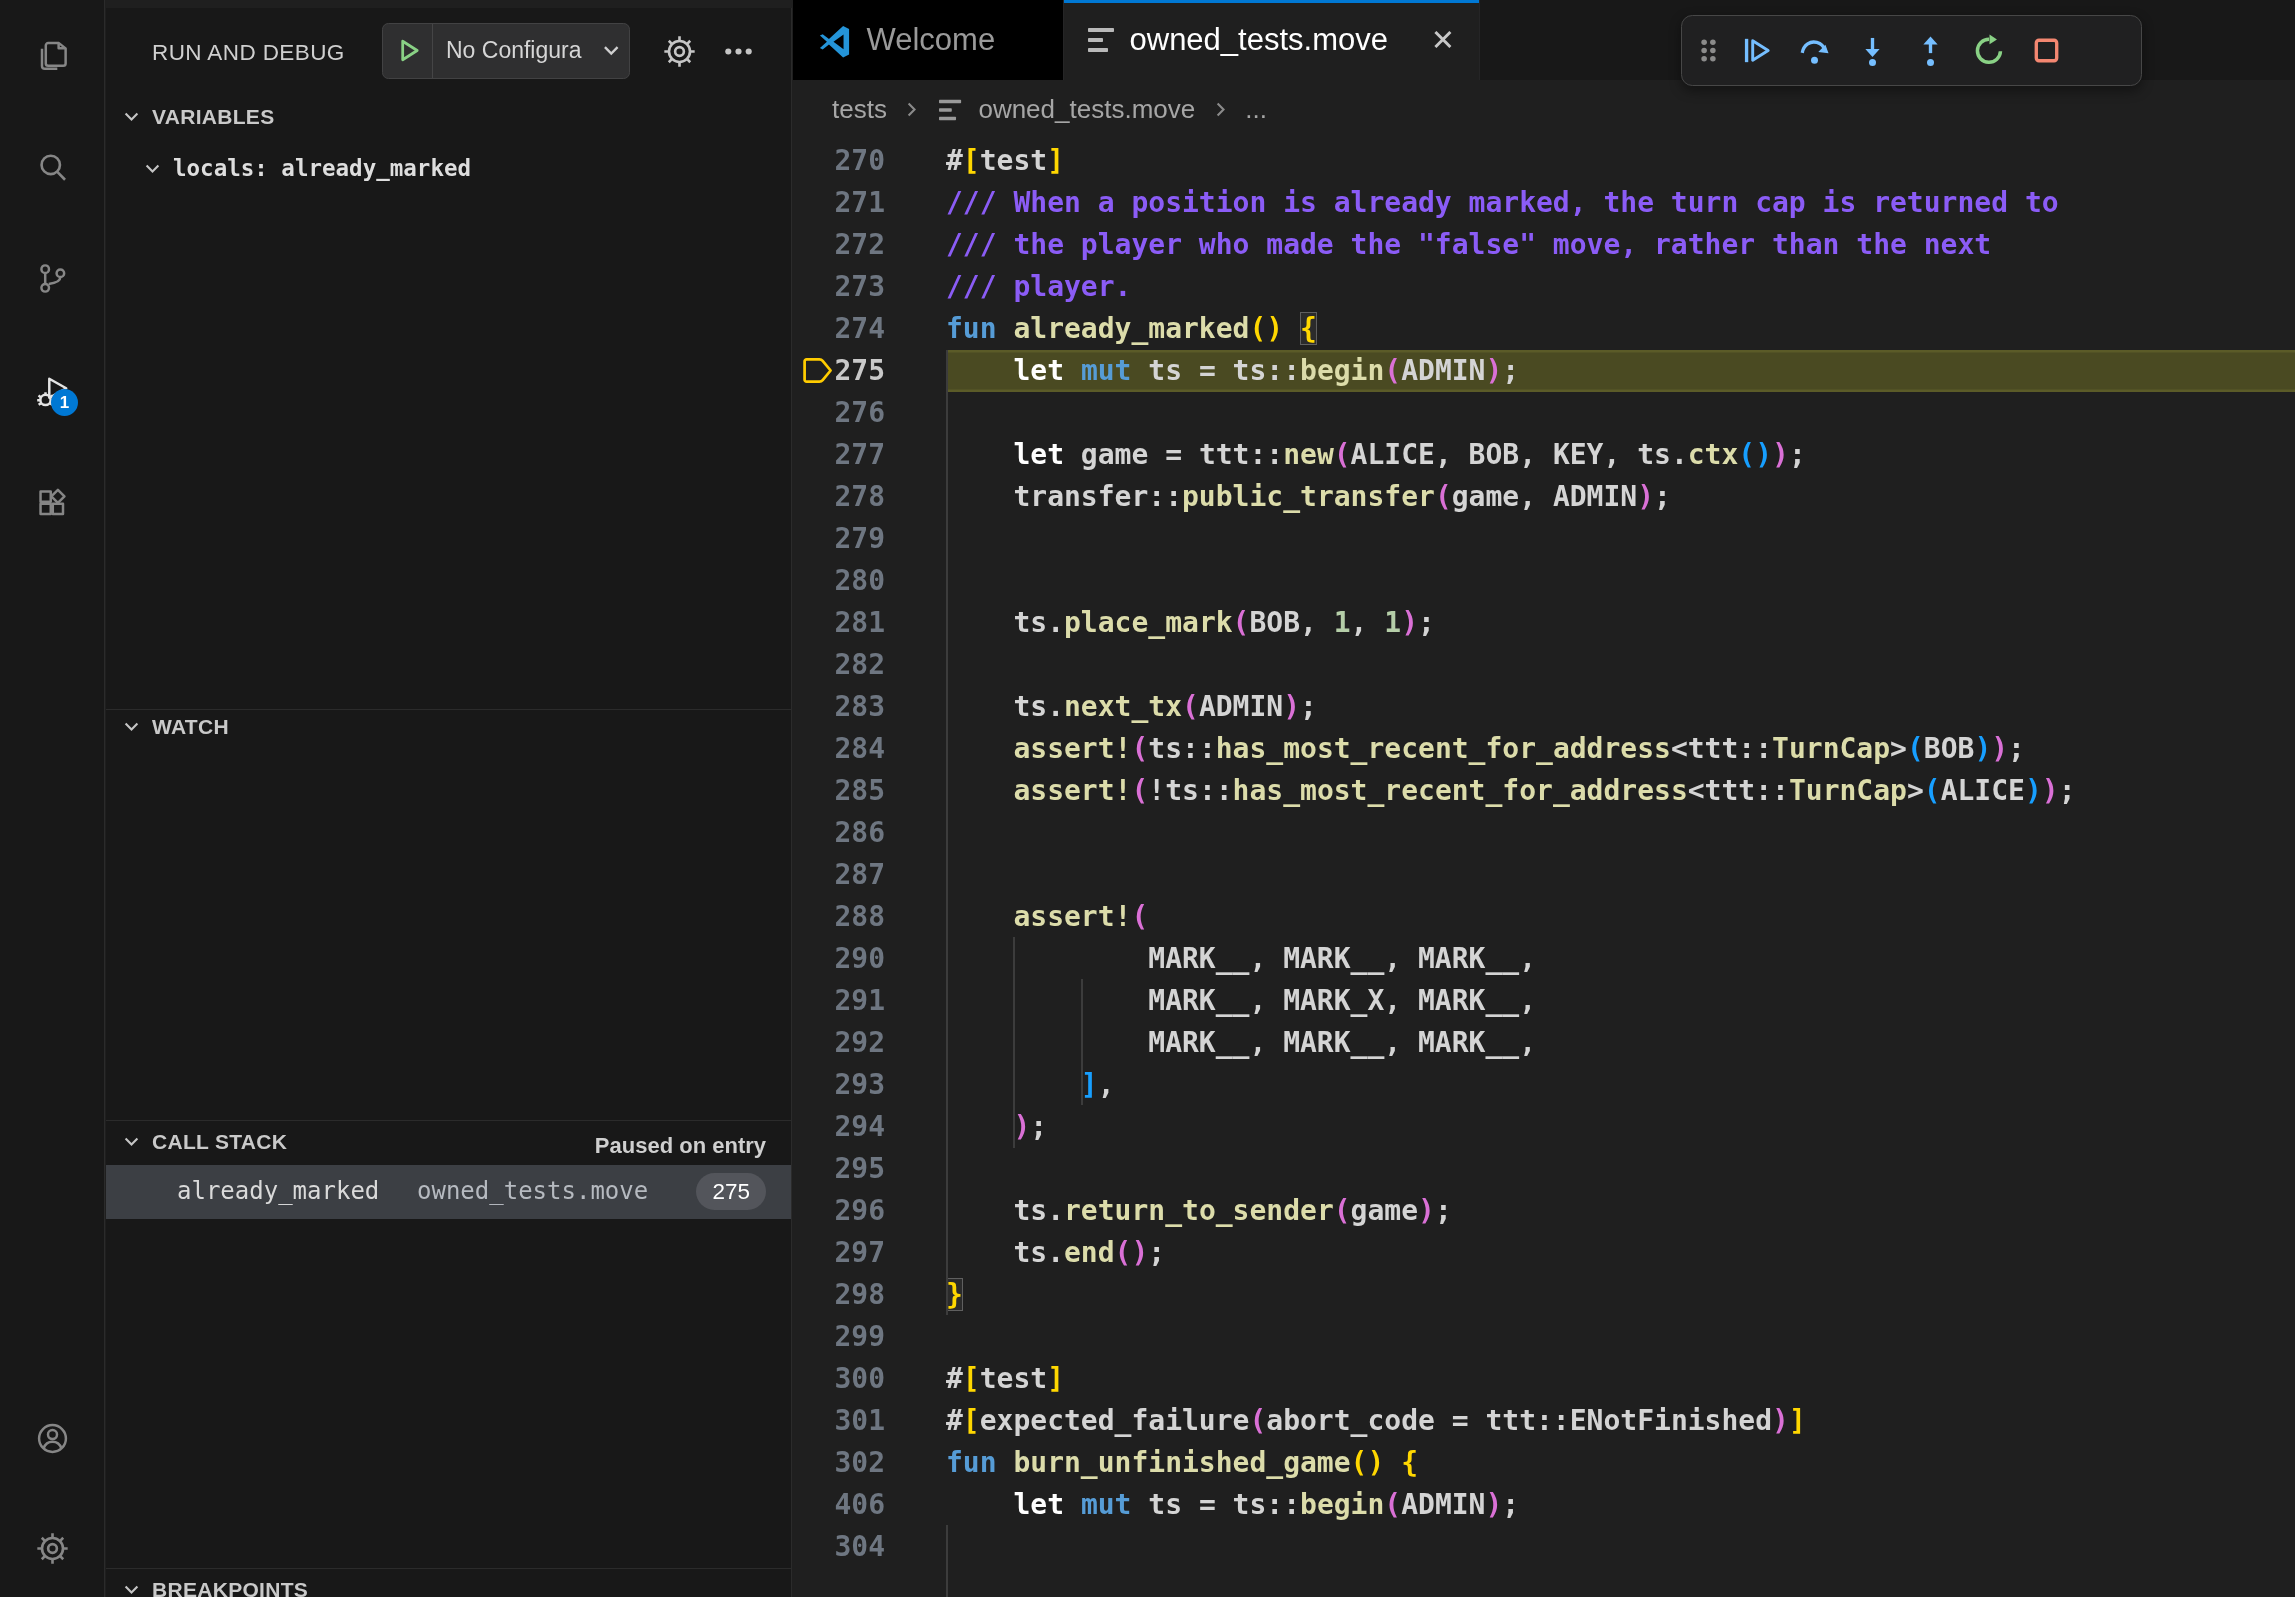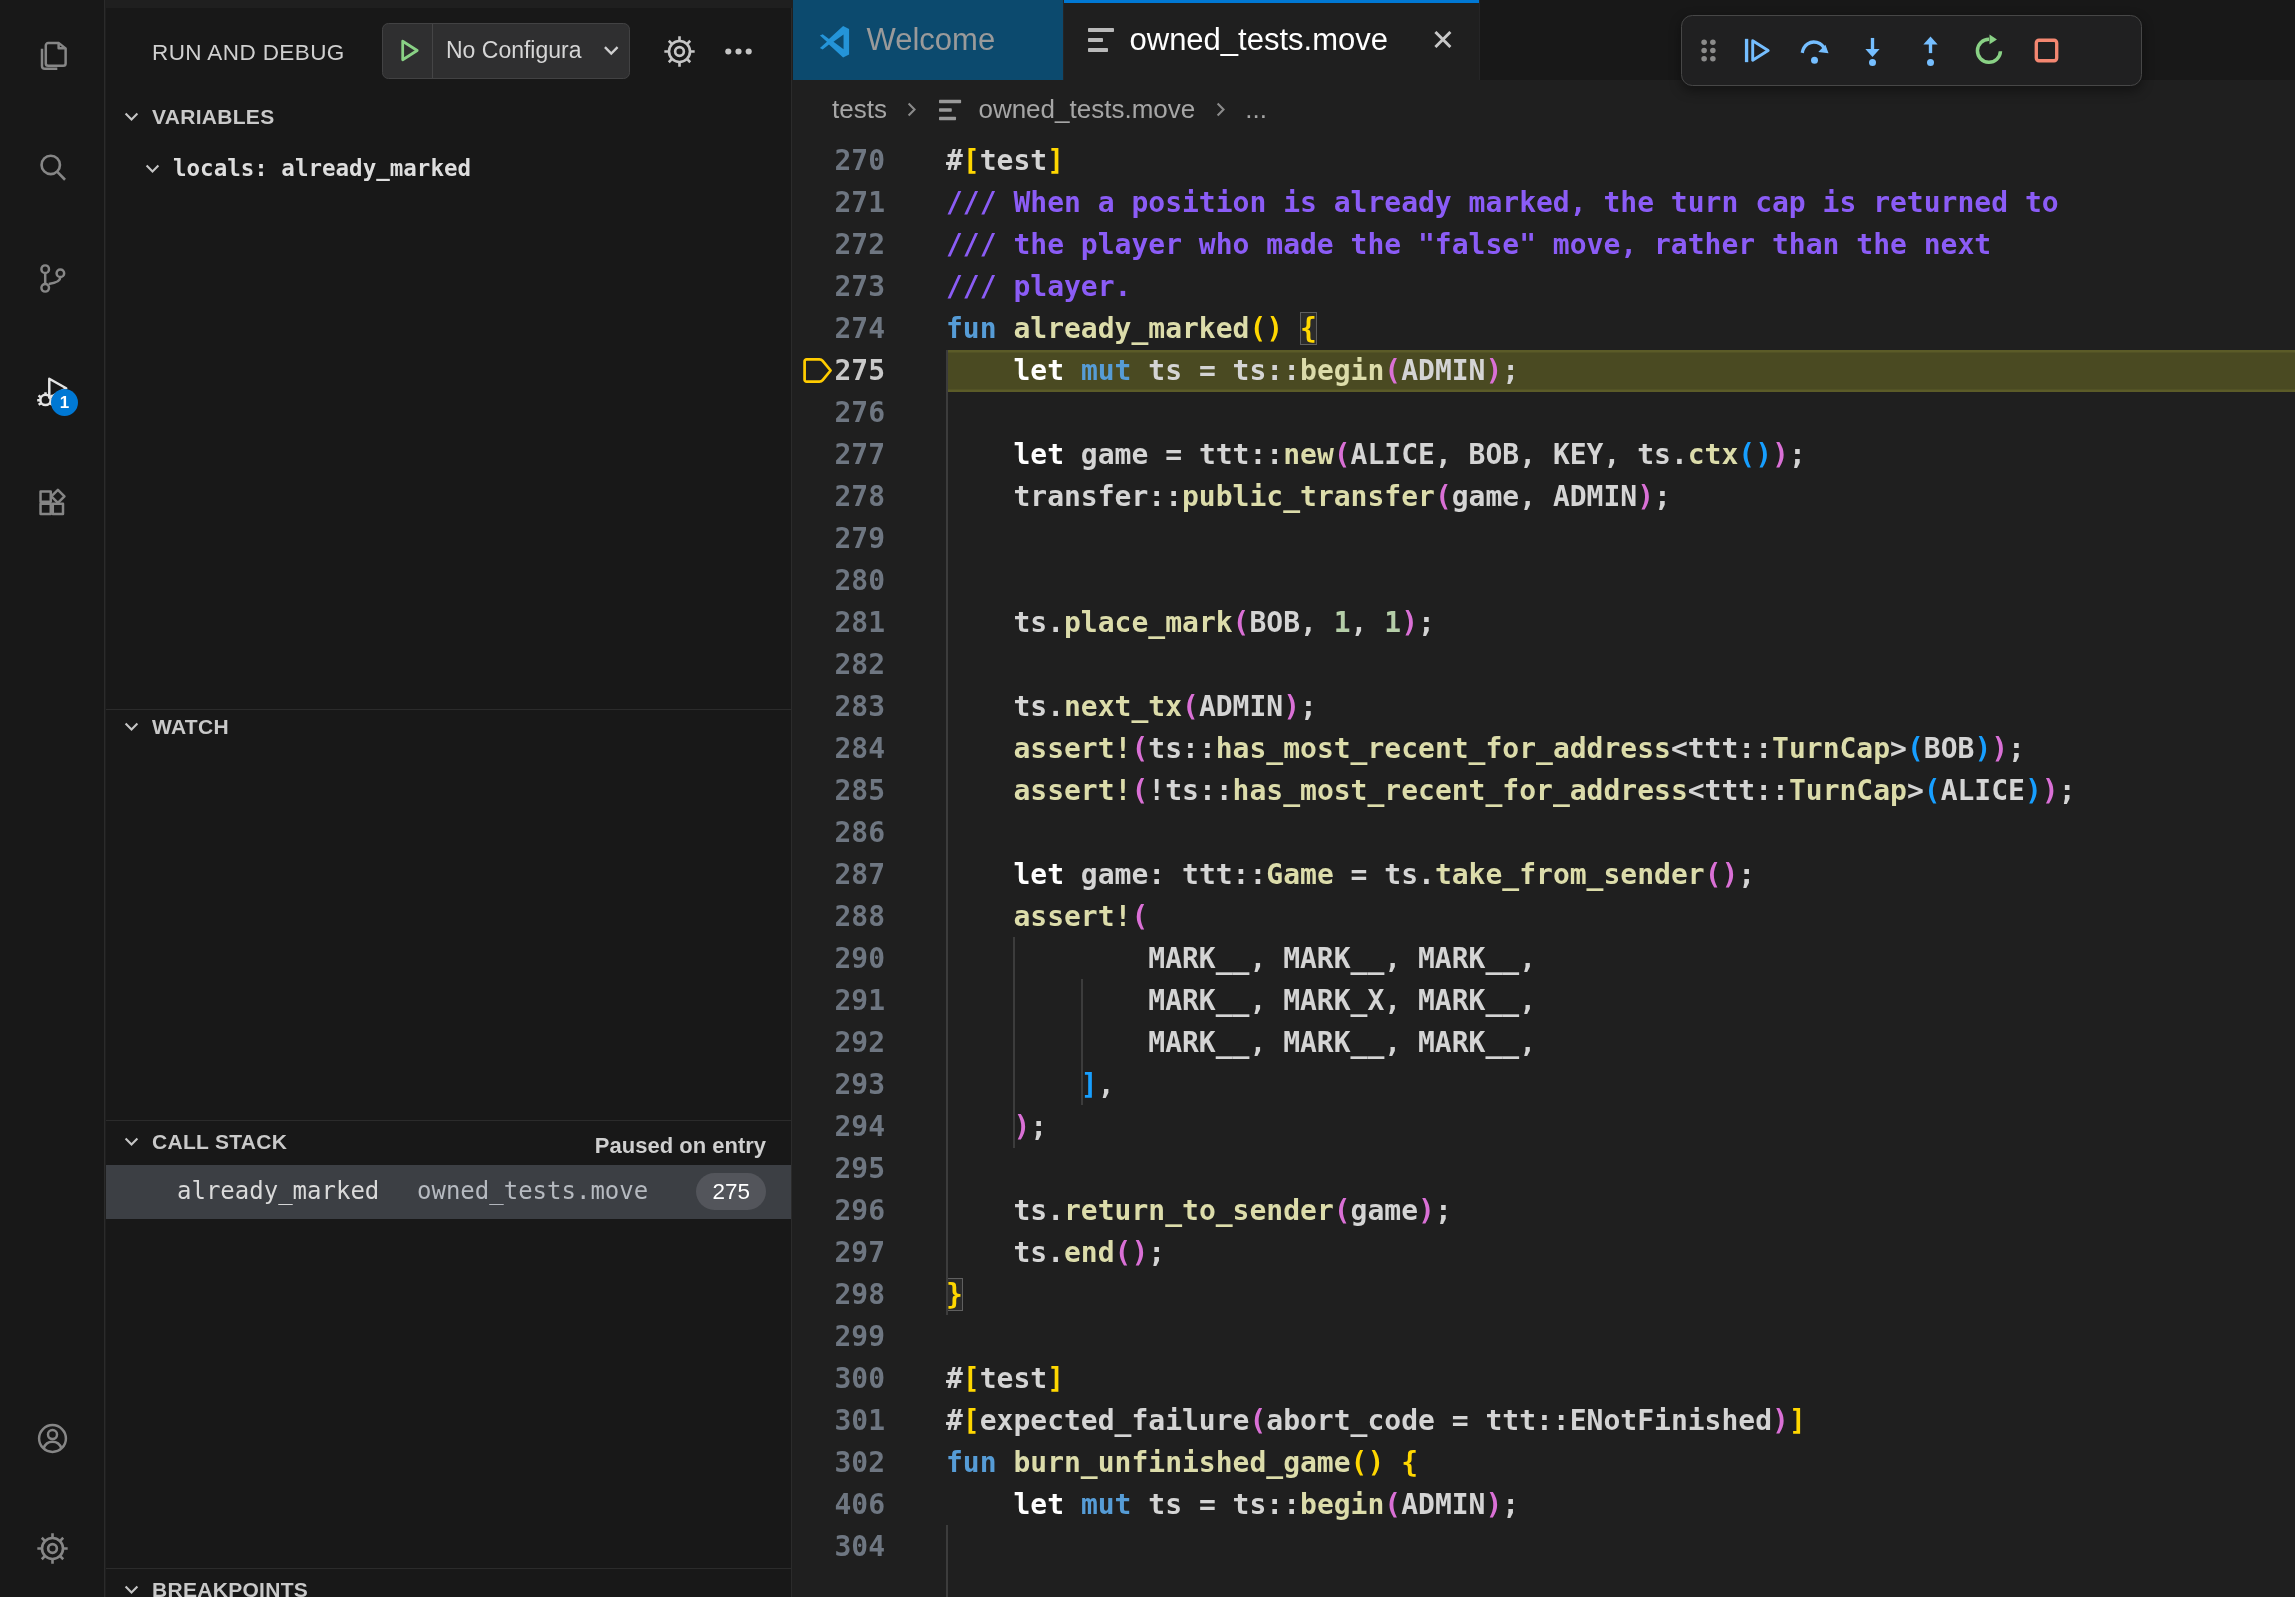--- a/index.html
+++ b/index.html
@@ -48,21 +48,21 @@
                 font-size:24px; color:#b6bac0; }
   .frame-badge { position:absolute; right:25px; top:8px; height:37px; min-width:63px; padding:0 16px;
                  border-radius:18.5px; background:#53555b; color:#ffffff; font-size:22.5px;
                  display:flex; align-items:center; justify-content:center; }
 
   
   #editor { position:absolute; left:793px; top:0; width:1502px; height:1597px; background:#1f1f1f; }
   #tabs { position:absolute; left:0; top:0; width:100%; height:80px; background:#181818; display:flex; }
   .tab { height:80px; display:flex; align-items:center; padding:0 24px; gap:14.5px;
          font-size:31px; border-right:0.8px solid #252526; position:relative; }
-  .tab.inactive { width:271px; color:#9a9a9a; background:#0c4a6e; }
+  .tab.inactive { width:271px; color:#9a9a9a; background:#000000; }
   .tab.active { width:416px; color:#ffffff; background:#1f1f1f; }
   .tab.active::before { content:""; position:absolute; left:0; top:0; width:100%; height:3.2px; background:#0078d4; }
   .vscode-logo { width:35px; height:35px; flex:none; }
   .move-icon { width:27px; height:24px; flex:none; display:flex; flex-direction:column; justify-content:space-between; }
   .move-icon i { display:block; height:4px; background:#b9b9b9; border-radius:0.8px; }
   .move-icon i:nth-child(1){ width:26px; } .move-icon i:nth-child(2){ width:14.5px; } .move-icon i:nth-child(3){ width:20px; }
   .tab-close { margin-left:auto; font-size:29px; color:#c8c8c8; line-height:1; }
 
   #breadcrumbs { position:absolute; left:0; top:80px; width:100%; height:59px; background:#1f1f1f;
                  display:flex; align-items:center; padding-left:39px; gap:14.5px; color:#a6a6a6; font-size:26px; }
@@ -372,21 +372,20 @@
         <div class="line">
           <span class="ln">285</span>
           <span class="ct"><span class="pl">    </span><span class="fn">assert!</span><span class="b2">(</span><span class="pl">!ts::</span><span class="fn">has_most_recent_for_address</span><span class="pl">&lt;ttt::</span><span class="fn">TurnCap</span><span class="pl">&gt;</span><span class="b3">(</span><span class="pl">ALICE</span><span class="b3">)</span><span class="b2">)</span><span class="pl">;</span></span>
         </div>
         <div class="line">
           <span class="ln">286</span>
           <span class="ct"></span>
         </div>
         <div class="line">
           <span class="ln">287</span>
-          <span class="ct"><span class="pl">    </span><span class="ctl">let</span><span class="pl"> game: ttt::</span><span class="fn">Game</span><span class="pl"> = ts.</span><span class="fn">take_from_sender</span><span class="b2">()</span><span class="pl">;</span></span>
         </div>
         <div class="line">
           <span class="ln">288</span>
           <span class="ct"><span class="pl">    </span><span class="fn">assert!</span><span class="b2">(</span></span>
         </div>
         <div class="line">
           <span class="ln">290</span>
           <span class="ct"><span class="pl">            MARK__, MARK__, MARK__,</span></span>
         </div>
         <div class="line">

